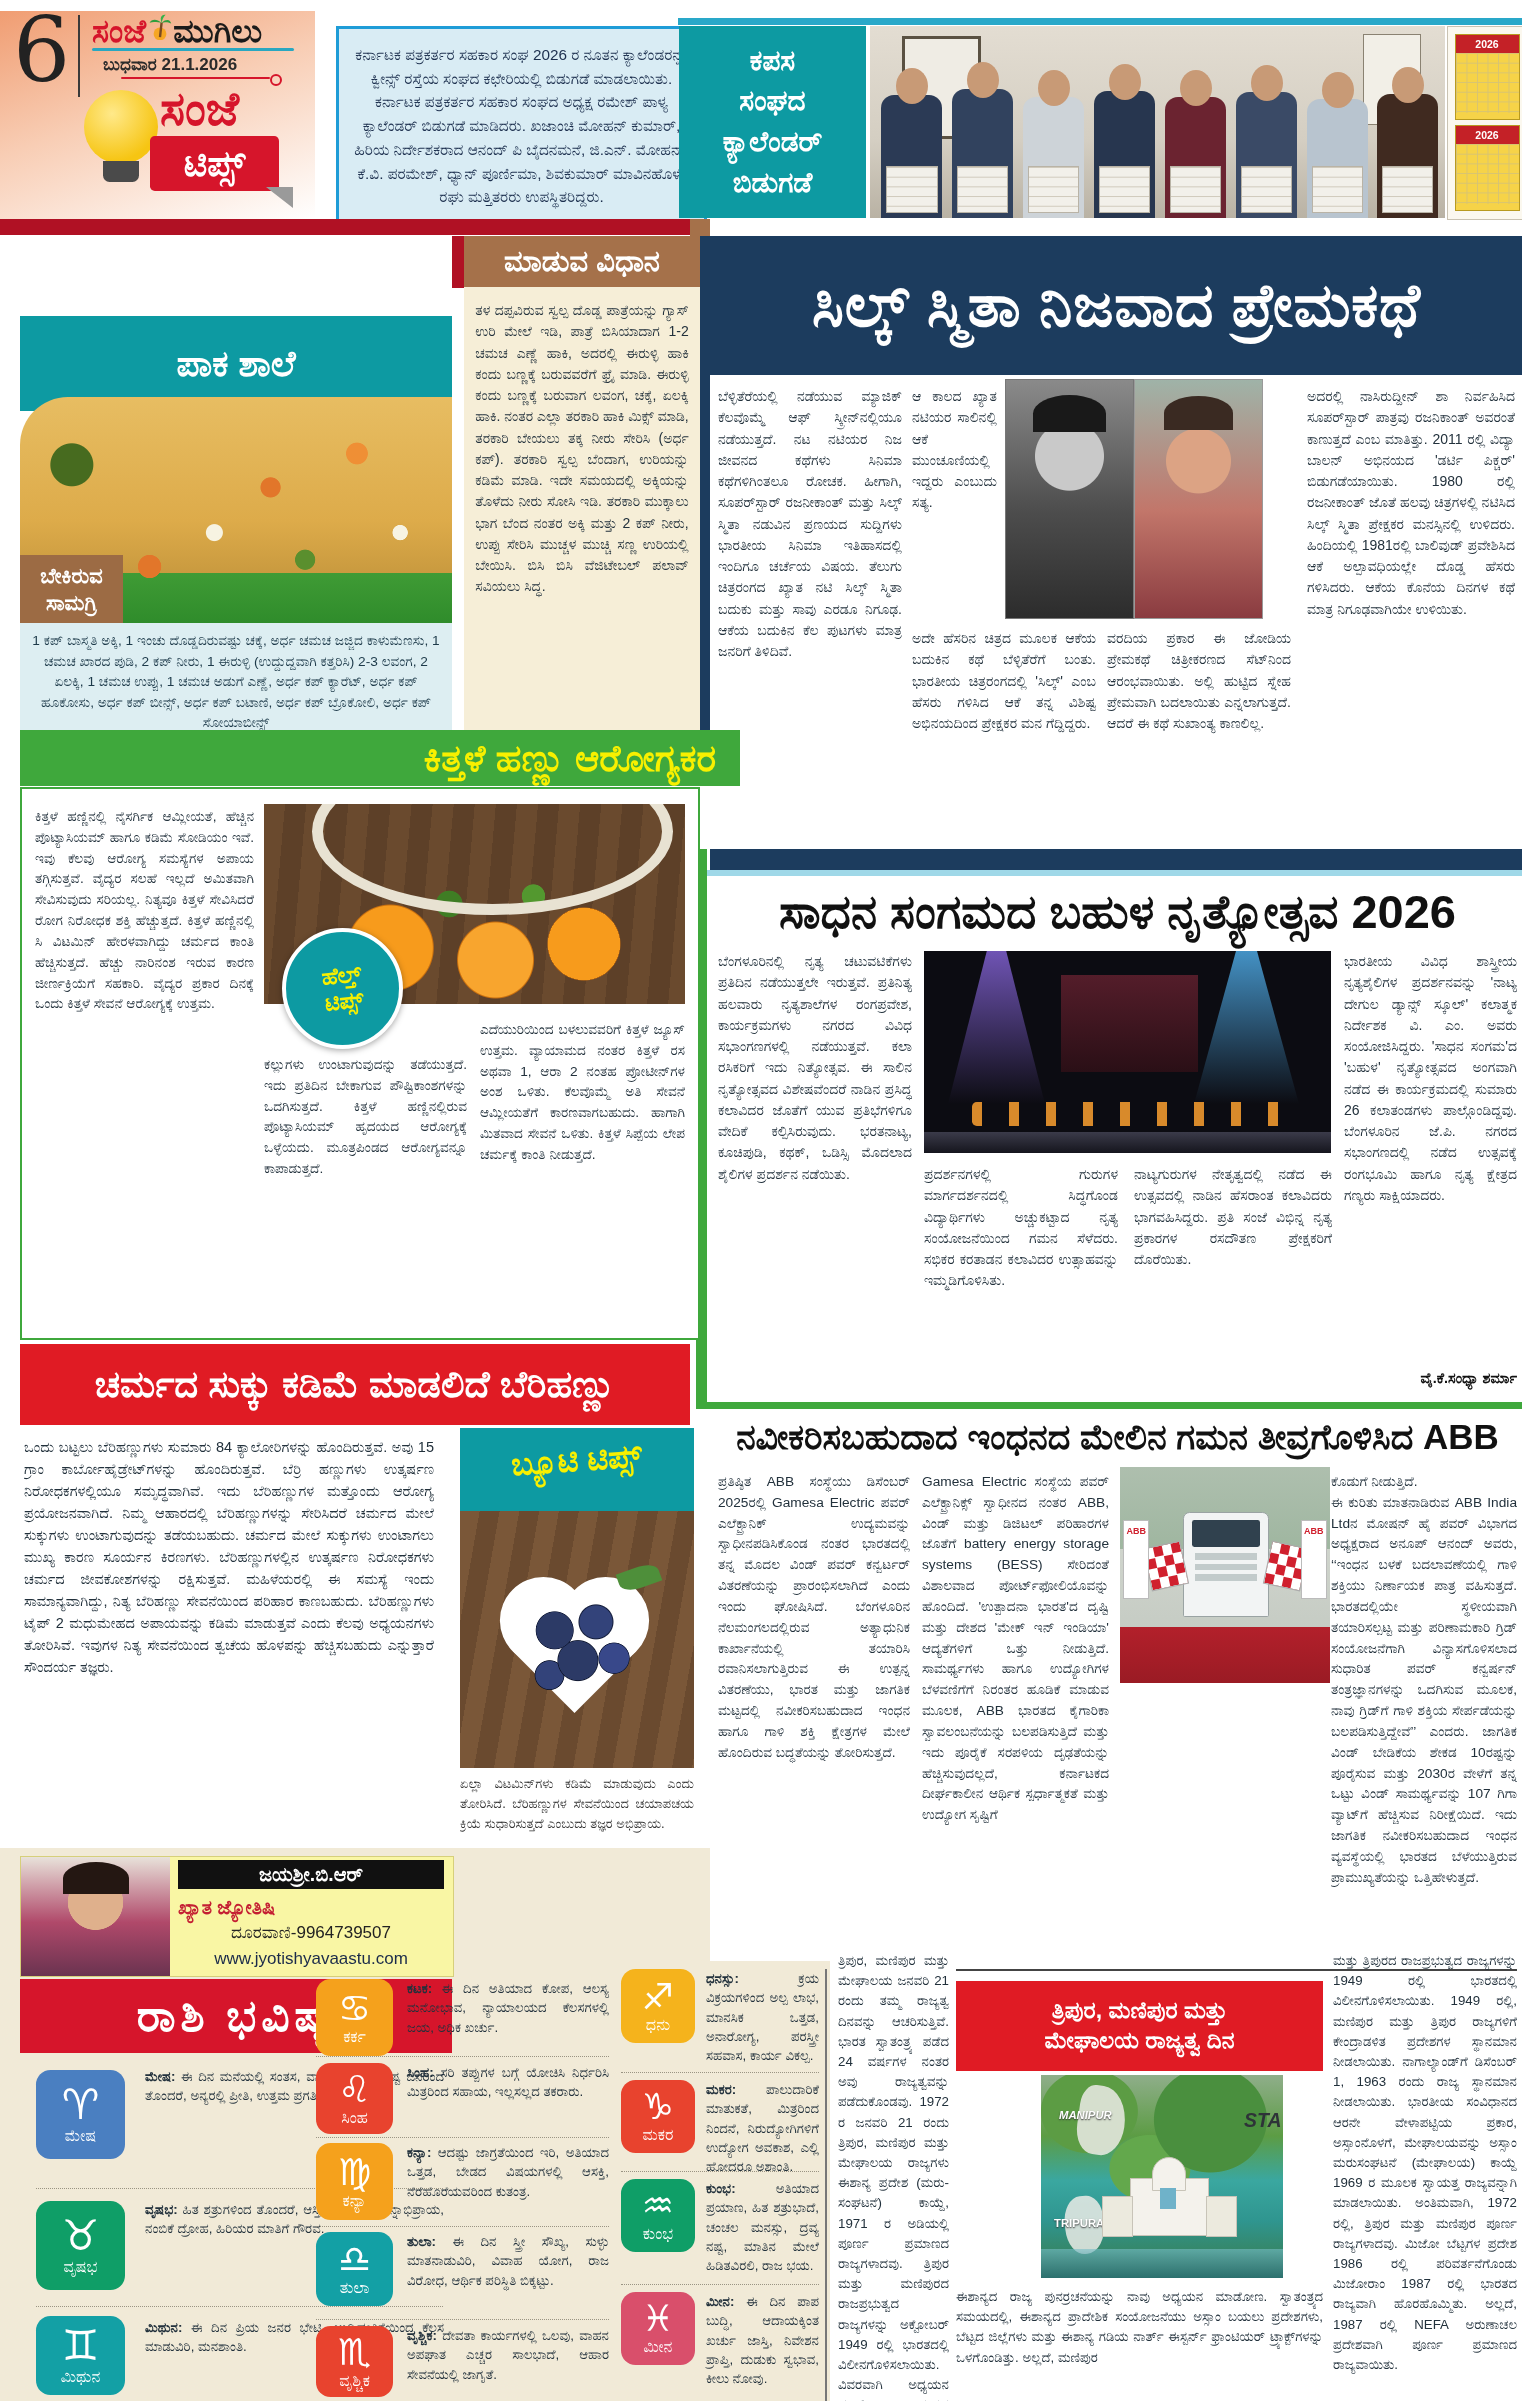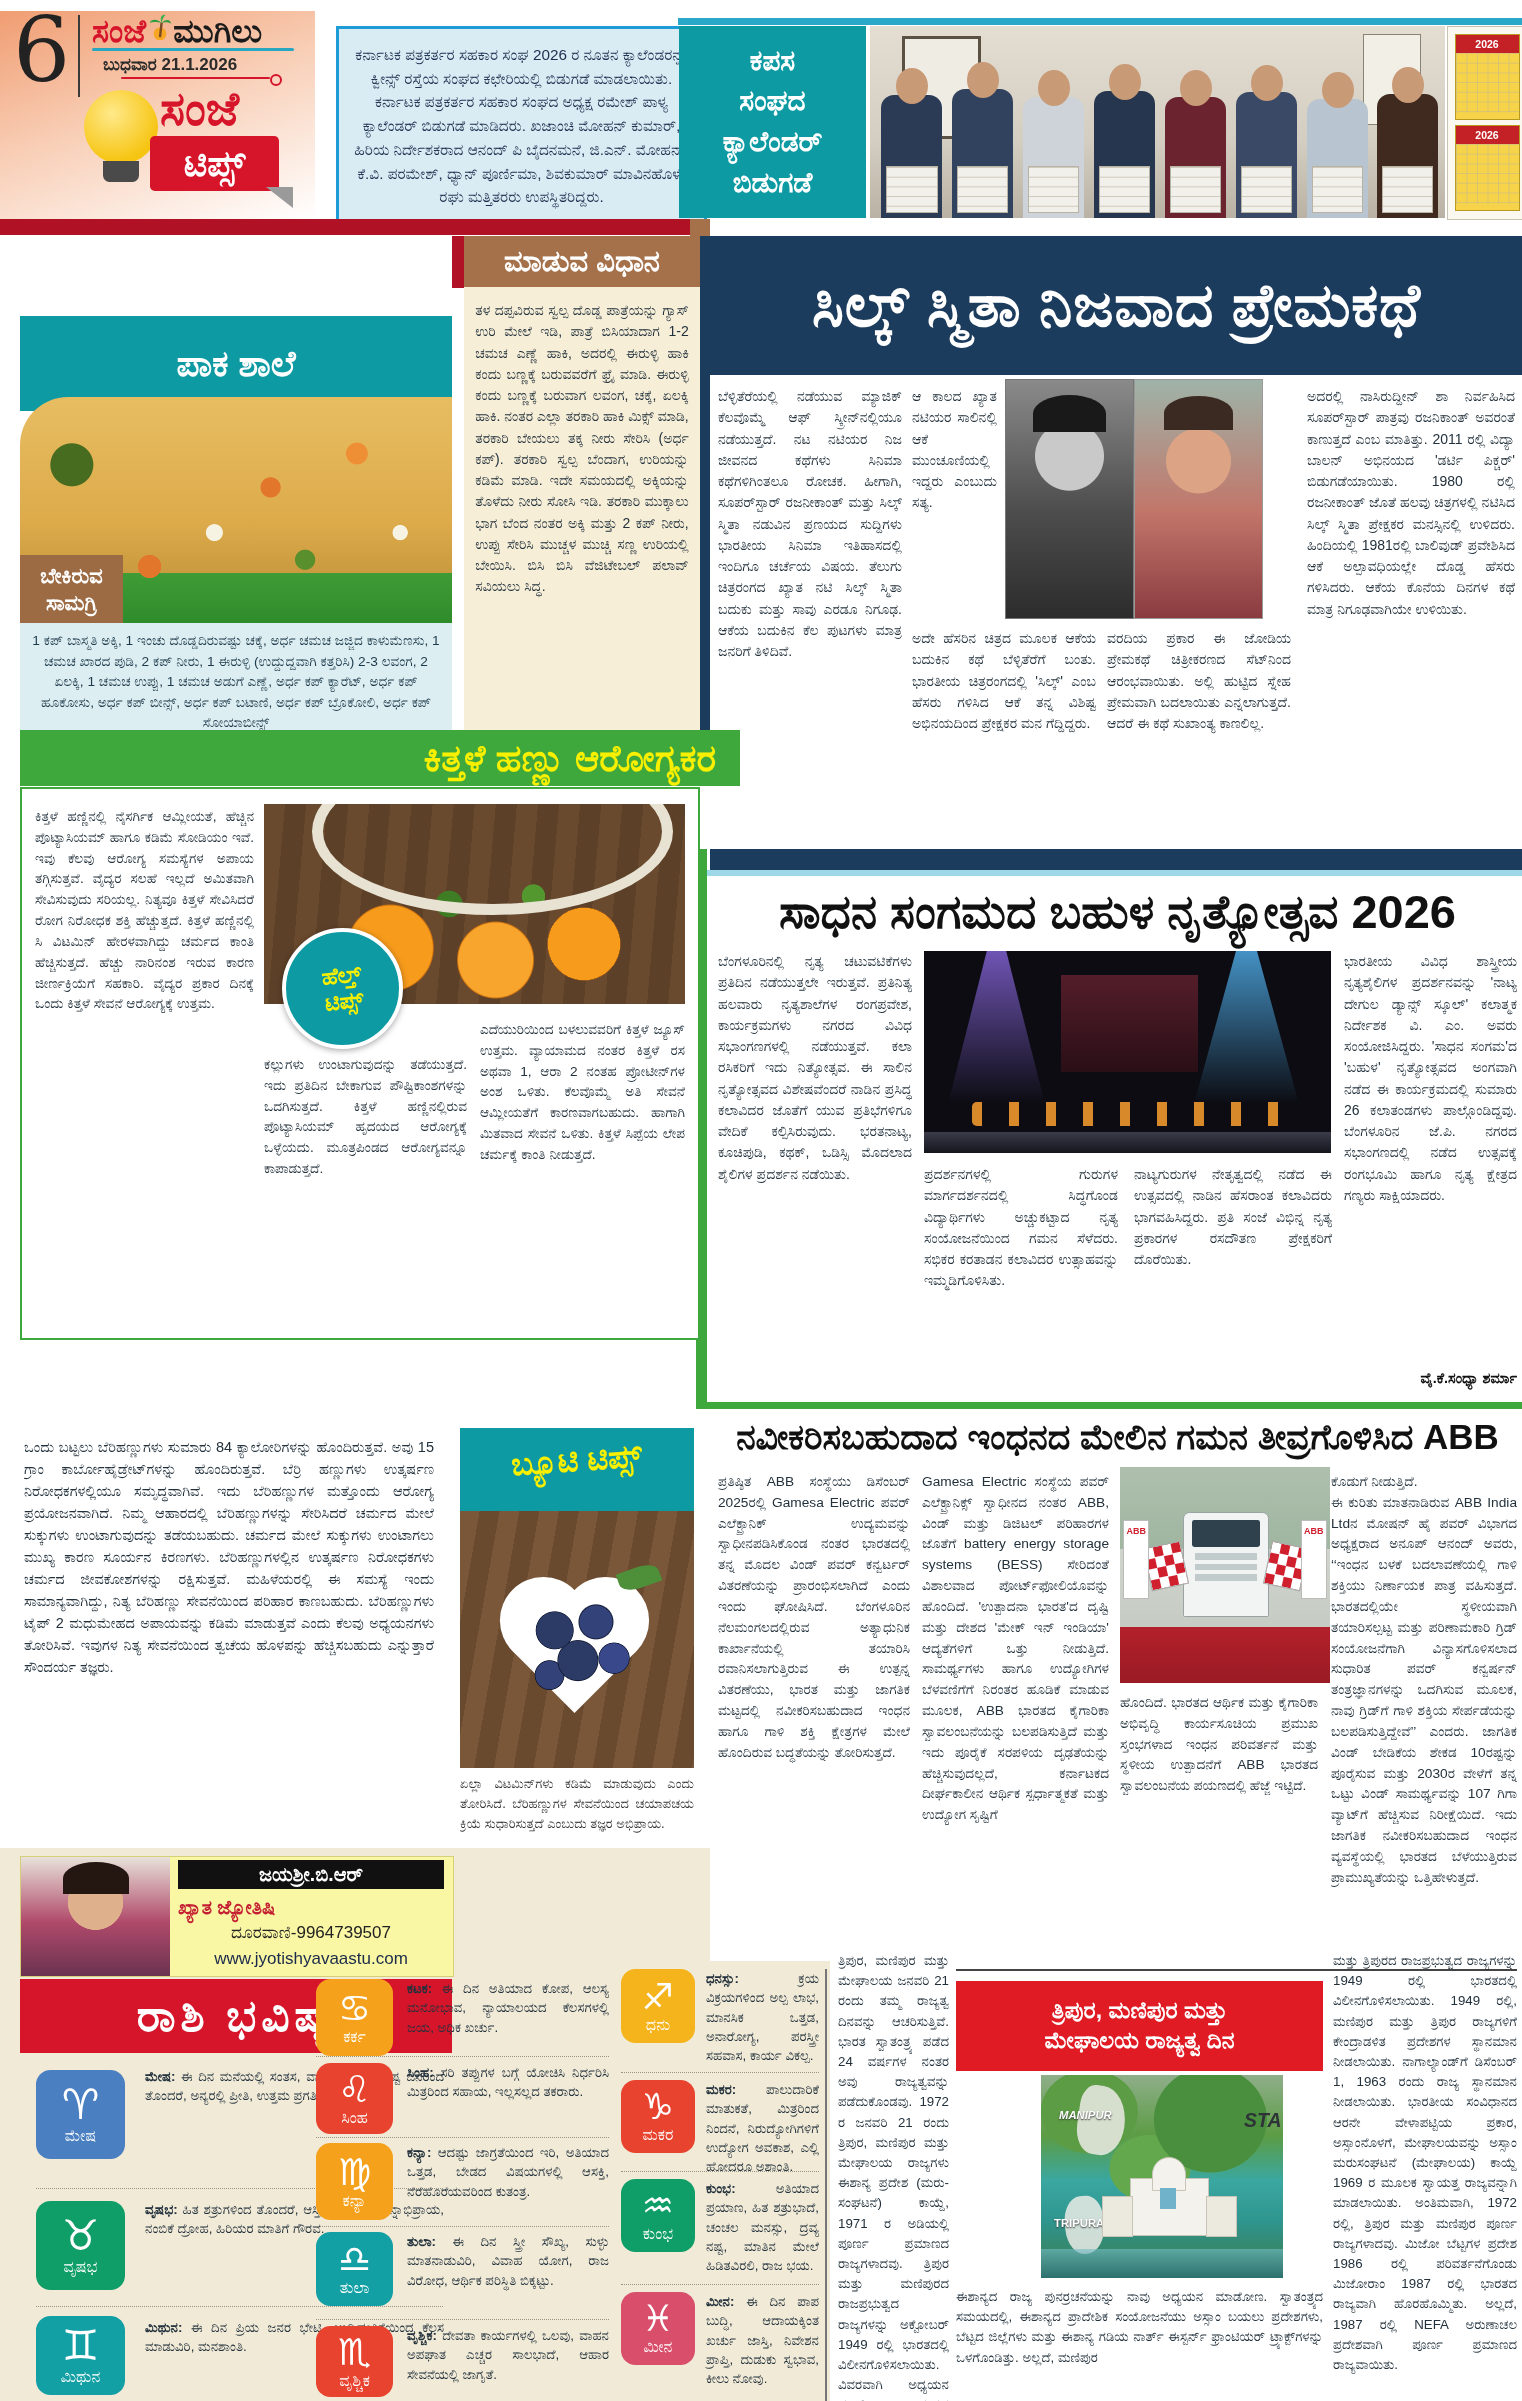--- a/index.html
+++ b/index.html
@@ -216,20 +216,23 @@
       <div class="abs" style="left:48px;top:-56px;width:339px;height:145px;border:11.3px solid #e8e2d2;border-radius:50%;"></div>
     </div>
     <div class="abs ctr" style="left:260px;top:139px;width:113px;height:113px;background:#0d9aa2;border:4px solid #fff;border-radius:50%;box-shadow:0 1.6px 6.5px rgba(0,0,0,.35);">
       <span class="bold pl" style="font-size:22.6px;color:#f8f000;text-align:center;line-height:1.15;transform:rotate(-6deg);">ಹೆಲ್ತ್
 ಟಿಪ್ಸ್</span>
     </div>
     <div class="abs jt" style="left:242px;top:266px;width:203px;height:260px;overflow:hidden;font-size:13.7px;">ಕಲ್ಲುಗಳು ಉಂಟಾಗುವುದನ್ನು ತಡೆಯುತ್ತದೆ. ಇದು ಪ್ರತಿದಿನ ಬೇಕಾಗುವ ಪೌಷ್ಟಿಕಾಂಶಗಳನ್ನು ಒದಗಿಸುತ್ತದೆ. ಕಿತ್ತಳೆ ಹಣ್ಣಿನಲ್ಲಿರುವ ಪೊಟ್ಯಾಸಿಯಮ್ ಹೃದಯದ ಆರೋಗ್ಯಕ್ಕೆ ಒಳ್ಳೆಯದು. ಮೂತ್ರಪಿಂಡದ ಆರೋಗ್ಯವನ್ನೂ ಕಾಪಾಡುತ್ತದೆ.</div>
     <div class="abs jt" style="left:458px;top:231px;width:205px;height:295px;overflow:hidden;font-size:13.7px;">ಎದೆಯುರಿಯಿಂದ ಬಳಲುವವರಿಗೆ ಕಿತ್ತಳೆ ಜ್ಯೂಸ್ ಉತ್ತಮ. ವ್ಯಾಯಾಮದ ನಂತರ ಕಿತ್ತಳೆ ರಸ ಅಥವಾ 1, ಆರಾ 2 ನಂತಹ ಪ್ರೋಟೀನ್‌ಗಳ ಅಂಶ ಒಳಿತು. ಕೆಲವೊಮ್ಮೆ ಅತಿ ಸೇವನೆ ಆಮ್ಲೀಯತೆಗೆ ಕಾರಣವಾಗಬಹುದು. ಹಾಗಾಗಿ ಮಿತವಾದ ಸೇವನೆ ಒಳಿತು. ಕಿತ್ತಳೆ ಸಿಪ್ಪೆಯ ಲೇಪ ಚರ್ಮಕ್ಕೆ ಕಾಂತಿ ನೀಡುತ್ತದೆ.</div>
   </div>
 
+  <div class="abs ctr" style="left:20px;top:1344px;width:670px;height:81px;background:#e01b24;">
+    <span class="wh bold" style="font-size:37px;white-space:nowrap;">ಚರ್ಮದ ಸುಕ್ಕು ಕಡಿಮೆ ಮಾಡಲಿದೆ ಬೆರಿಹಣ್ಣು</span>
+  </div>
   <div class="abs jt" style="left:24px;top:1436px;width:410px;height:403px;overflow:hidden;font-size:14.5px;">ಒಂದು ಬಟ್ಟಲು ಬೆರಿಹಣ್ಣುಗಳು ಸುಮಾರು 84 ಕ್ಯಾಲೋರಿಗಳನ್ನು ಹೊಂದಿರುತ್ತವೆ. ಅವು 15 ಗ್ರಾಂ ಕಾರ್ಬೋಹೈಡ್ರೇಟ್‌ಗಳನ್ನು ಹೊಂದಿರುತ್ತವೆ. ಬೆರ್ರಿ ಹಣ್ಣುಗಳು ಉತ್ಕರ್ಷಣ ನಿರೋಧಕಗಳಲ್ಲಿಯೂ ಸಮೃದ್ಧವಾಗಿವೆ. ಇದು ಬೆರಿಹಣ್ಣುಗಳ ಮತ್ತೊಂದು ಆರೋಗ್ಯ ಪ್ರಯೋಜನವಾಗಿದೆ. ನಿಮ್ಮ ಆಹಾರದಲ್ಲಿ ಬೆರಿಹಣ್ಣುಗಳನ್ನು ಸೇರಿಸಿದರೆ ಚರ್ಮದ ಮೇಲೆ ಸುಕ್ಕುಗಳು ಉಂಟಾಗುವುದನ್ನು ತಡೆಯಬಹುದು. ಚರ್ಮದ ಮೇಲೆ ಸುಕ್ಕುಗಳು ಉಂಟಾಗಲು ಮುಖ್ಯ ಕಾರಣ ಸೂರ್ಯನ ಕಿರಣಗಳು. ಬೆರಿಹಣ್ಣುಗಳಲ್ಲಿನ ಉತ್ಕರ್ಷಣ ನಿರೋಧಕಗಳು ಚರ್ಮದ ಜೀವಕೋಶಗಳನ್ನು ರಕ್ಷಿಸುತ್ತವೆ. ಮಹಿಳೆಯರಲ್ಲಿ ಈ ಸಮಸ್ಯೆ ಇಂದು ಸಾಮಾನ್ಯವಾಗಿದ್ದು, ನಿತ್ಯ ಬೆರಿಹಣ್ಣು ಸೇವನೆಯಿಂದ ಪರಿಹಾರ ಕಾಣಬಹುದು. ಬೆರಿಹಣ್ಣುಗಳು ಟೈಪ್ 2 ಮಧುಮೇಹದ ಅಪಾಯವನ್ನು ಕಡಿಮೆ ಮಾಡುತ್ತವೆ ಎಂದು ಕೆಲವು ಅಧ್ಯಯನಗಳು ತೋರಿಸಿವೆ. ಇವುಗಳ ನಿತ್ಯ ಸೇವನೆಯಿಂದ ತ್ವಚೆಯ ಹೊಳಪನ್ನು ಹೆಚ್ಚಿಸಬಹುದು ಎನ್ನುತ್ತಾರೆ ಸೌಂದರ್ಯ ತಜ್ಞರು.</div>
   <div class="abs tealbox" style="left:460px;top:1428px;width:234px;height:137px;">
     <div class="ctr" style="height:65px;">
         <span class="bold" style="font-size:32px;color:#f8f000;transform:rotate(-4deg);">ಬ್ಯೂಟಿ ಟಿಪ್ಸ್</span>
       </div>
   </div>
   <div class="abs" style="left:460px;top:1511px;width:234px;height:257px;overflow:hidden;background:repeating-linear-gradient(100deg,#7a5738 0 19.4px,#6a4a2f 19.4px 39px);">
     <div class="heart" style="left:71px;top:97px;"></div>
     <div class="abs" style="left:56px;top:77px;width:129px;height:121px;
          background:
@@ -256,21 +259,20 @@
     </div>
     <div class="abs" style="left:27.4px;top:77px;width:36px;height:42px;background:conic-gradient(#d0202e 0 25%,#fff 0 50%,#d0202e 0 75%,#fff 0);background-size:18px 21px;transform:rotate(-12deg);border:0.8px solid #aaa;"></div>
     <div class="abs" style="left:147px;top:77px;width:36px;height:42px;background:conic-gradient(#d0202e 0 25%,#fff 0 50%,#d0202e 0 75%,#fff 0);background-size:18px 21px;transform:rotate(12deg);border:0.8px solid #aaa;"></div>
     <div class="abs" style="left:3.2px;top:53px;width:24px;height:77px;background:#fff;border:0.8px solid #bbb;">
       <span class="bold" style="display:block;margin-top:4.8px;text-align:center;color:#d0202e;font-size:9px;">ABB</span>
     </div>
     <div class="abs" style="right:3.2px;top:53px;width:24px;height:77px;background:#fff;border:0.8px solid #bbb;">
       <span class="bold" style="display:block;margin-top:4.8px;text-align:center;color:#d0202e;font-size:9px;">ABB</span>
     </div>
   </div>
-  <div class="abs jt" style="left:1120px;top:1693px;width:198px;height:242px;overflow:hidden;font-size:13.7px;">ಹೊಂದಿದೆ. ಭಾರತದ ಆರ್ಥಿಕ ಮತ್ತು ಕೈಗಾರಿಕಾ ಅಭಿವೃದ್ಧಿ ಕಾರ್ಯಸೂಚಿಯ ಪ್ರಮುಖ ಸ್ತಂಭಗಳಾದ ಇಂಧನ ಪರಿವರ್ತನೆ ಮತ್ತು ಸ್ಥಳೀಯ ಉತ್ಪಾದನೆಗೆ ABB ಭಾರತದ ಸ್ವಾವಲಂಬನೆಯ ಪಯಣದಲ್ಲಿ ಹೆಜ್ಜೆ ಇಟ್ಟಿದೆ.</div>
   <div class="abs jt pl" style="left:1331px;top:1472px;width:186px;height:463px;overflow:hidden;font-size:13.7px;">ಕೊಡುಗೆ ನೀಡುತ್ತಿದೆ.
 ಈ ಕುರಿತು ಮಾತನಾಡಿರುವ ABB India Ltdನ ಮೋಷನ್ ಹೈ ಪವರ್ ವಿಭಾಗದ ಅಧ್ಯಕ್ಷರಾದ ಅನೂಪ್ ಆನಂದ್ ಅವರು, ‘‘ಇಂಧನ ಬಳಕೆ ಬದಲಾವಣೆಯಲ್ಲಿ ಗಾಳಿ ಶಕ್ತಿಯು ನಿರ್ಣಾಯಕ ಪಾತ್ರ ವಹಿಸುತ್ತದೆ. ಭಾರತದಲ್ಲಿಯೇ ಸ್ಥಳೀಯವಾಗಿ ತಯಾರಿಸಲ್ಪಟ್ಟ ಮತ್ತು ಪರಿಣಾಮಕಾರಿ ಗ್ರಿಡ್ ಸಂಯೋಜನೆಗಾಗಿ ವಿನ್ಯಾಸಗೊಳಿಸಲಾದ ಸುಧಾರಿತ ಪವರ್ ಕನ್ವರ್ಷನ್ ತಂತ್ರಜ್ಞಾನಗಳನ್ನು ಒದಗಿಸುವ ಮೂಲಕ, ನಾವು ಗ್ರಿಡ್‌ಗೆ ಗಾಳಿ ಶಕ್ತಿಯ ಸೇರ್ಪಡೆಯನ್ನು ಬಲಪಡಿಸುತ್ತಿದ್ದೇವೆ’’ ಎಂದರು. ಜಾಗತಿಕ ವಿಂಡ್ ಬೇಡಿಕೆಯ ಶೇಕಡ 10ರಷ್ಟನ್ನು ಪೂರೈಸುವ ಮತ್ತು 2030ರ ವೇಳೆಗೆ ತನ್ನ ಒಟ್ಟು ವಿಂಡ್ ಸಾಮರ್ಥ್ಯವನ್ನು 107 ಗಿಗಾ ವ್ಯಾಟ್‌ಗೆ ಹೆಚ್ಚಿಸುವ ನಿರೀಕ್ಷೆಯಿದೆ. ಇದು ಜಾಗತಿಕ ನವೀಕರಿಸಬಹುದಾದ ಇಂಧನ ವ್ಯವಸ್ಥೆಯಲ್ಲಿ ಭಾರತದ ಬೆಳೆಯುತ್ತಿರುವ ಪ್ರಾಮುಖ್ಯತೆಯನ್ನು ಒತ್ತಿಹೇಳುತ್ತದೆ.</div>
 
   <div class="abs" style="left:0;top:1961px;width:830px;height:441px;background:#f1ead7;"></div>
   <div class="abs" style="left:0;top:1848px;width:710px;height:113px;background:#f1ead7;"></div>
 
   <div class="abs" style="left:20px;top:1856px;width:432px;height:119px;background:#f9f6a4;border:0.8px solid #d6cf7a;">
     <div class="abs" style="left:0;top:0;width:149px;height:119px;background:radial-gradient(circle at 50% 38%,#dfb08c 0 27.4px,transparent 28px),linear-gradient(180deg,#e8e2da 0%,#b0496a 55%,#6a3350 100%);">
       <div class="abs" style="left:42px;top:4.8px;width:66px;height:32px;border-radius:50% 50% 0 0;background:#241712;"></div>
     </div>

